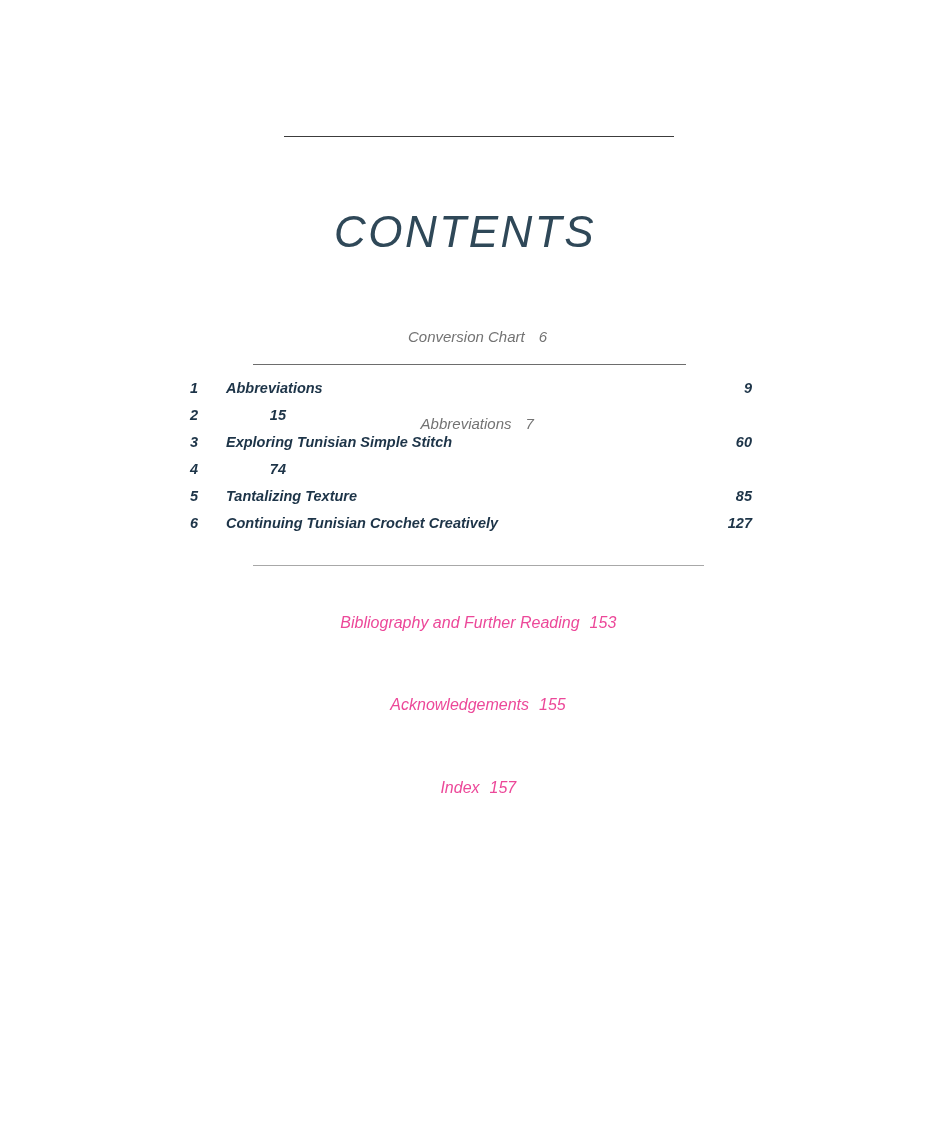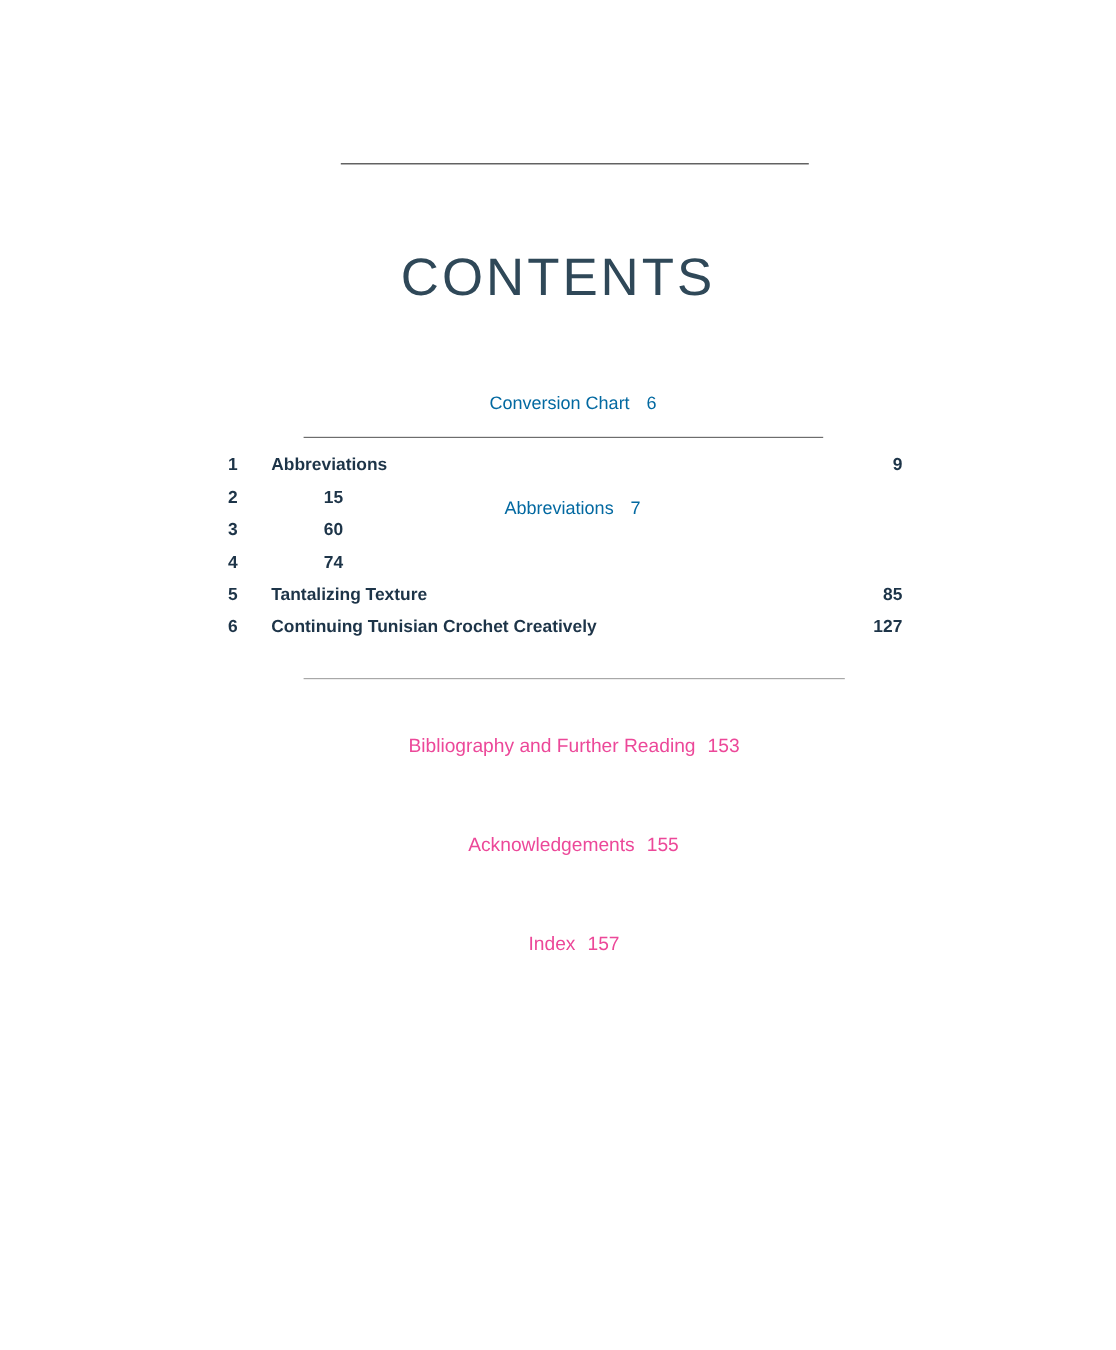--- a/index.html
+++ b/index.html
@@ -12,20 +12,21 @@
     background: #ffffff;
     font-family: "Liberation Sans", sans-serif;
     color: #1f3b4d;
     overflow: hidden;
   }
   .page {
     position: relative;
     width: 930px;
     height: 1125px;
     box-sizing: border-box;
+    font-style: italic;
   }
 
   
   .top-rule {
     position: absolute;
     left: 284px;
     top: 136px;
     width: 390px;
     height: 1px;
     background: #3c3c3c;
@@ -47,21 +48,21 @@
   
   .front-matter {
     position: absolute;
     left: 0;
     right: 0;
     top: 293px;
     text-align: center;
   }
   .front-entry {
     font-size: 15px;
-    color: #0369a1;
+    color: #737373;
     line-height: 29px;
     white-space: pre;
   }
   .front-entry .fm-page {
     font-size: 15px;
   }
   .fm-gap {
     display: inline-block;
     width: 14px;
   }
@@ -163,20 +164,21 @@
       <span class="chapter-num">1</span>
       <span class="chapter-title">Abbreviations</span>
       <span class="chapter-page">9</span>
     </div>
     <div class="chapter-row">
       <span class="chapter-num">2</span>
       <span class="chapter-page">15</span>
     </div>
     <div class="chapter-row">
       <span class="chapter-num">3</span>
+      <span class="chapter-title">Exploring Tunisian Simple Stitch</span>
       <span class="chapter-page">60</span>
     </div>
     <div class="chapter-row">
       <span class="chapter-num">4</span>
       <span class="chapter-page">74</span>
     </div>
     <div class="chapter-row">
       <span class="chapter-num">5</span>
       <span class="chapter-title">Tantalizing Texture</span>
       <span class="chapter-page">85</span>

